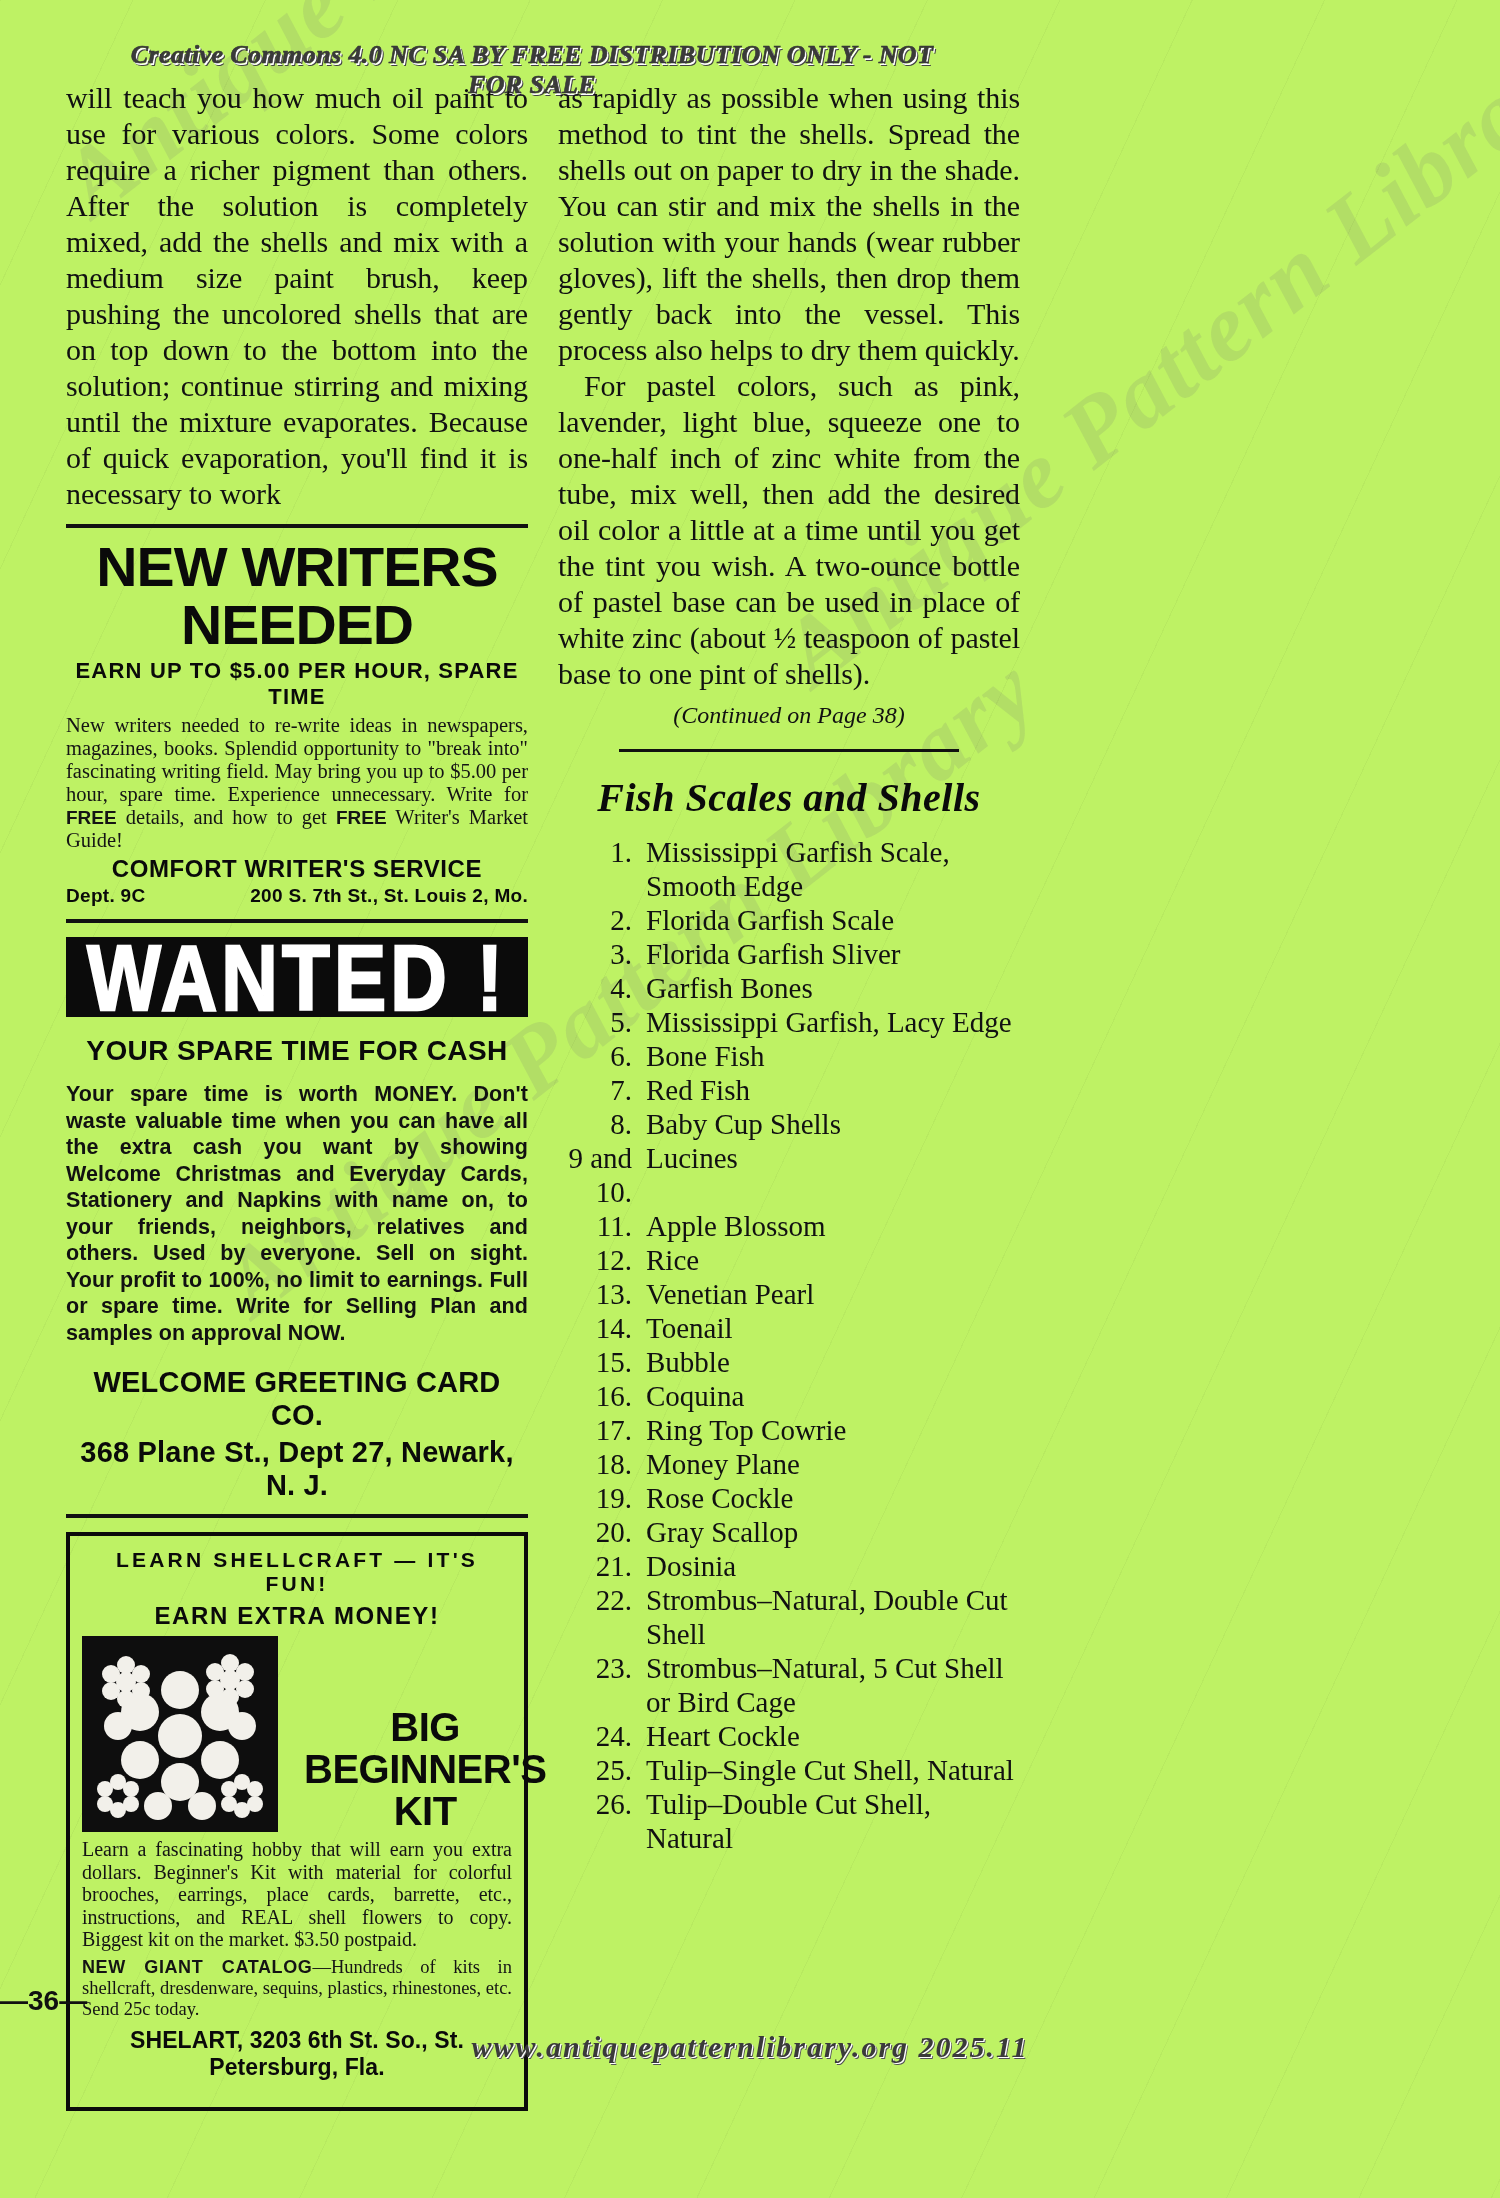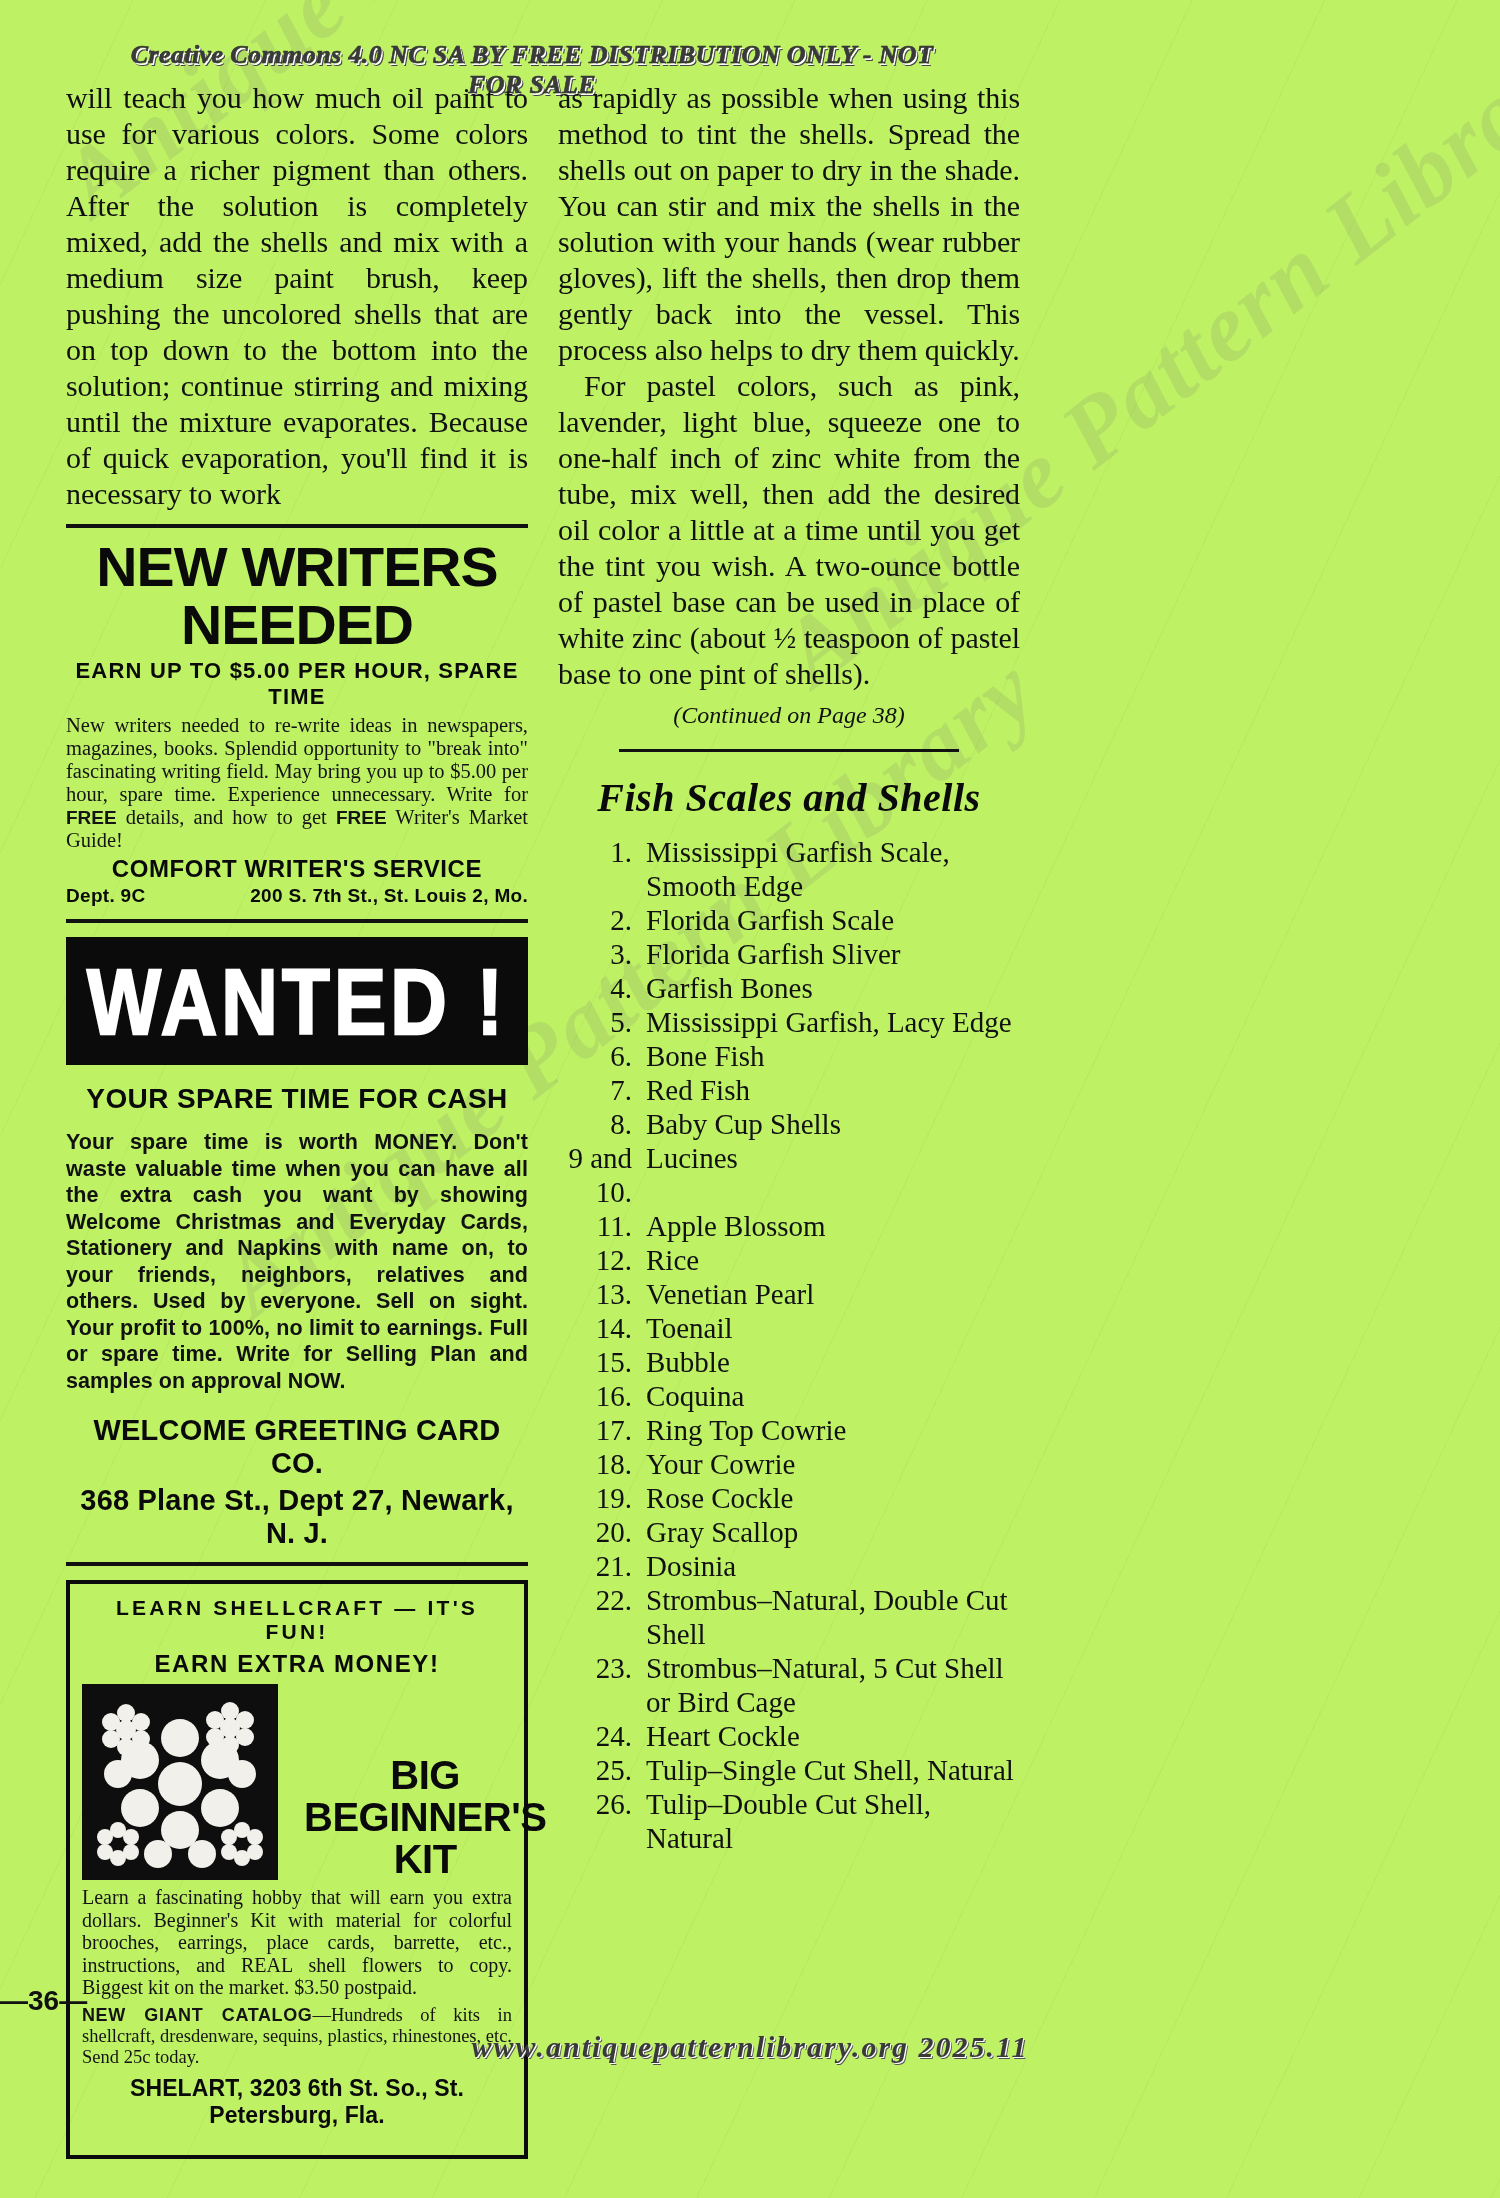--- a/index.html
+++ b/index.html
@@ -44,21 +44,21 @@
     text-align:center;letter-spacing:1.2px;margin-top:4px;color:#0a0a0a;}
   .nw-body{font-family:"Liberation Serif",serif;font-size:20.5px;line-height:23px;
     text-align:justify;margin-top:4px;color:#141414;}
   .nw-body b{font-family:"Liberation Sans",sans-serif;font-weight:700;font-size:19px;}
   .nw-company{font-family:"Liberation Sans",sans-serif;font-weight:700;font-size:24px;
     text-align:center;letter-spacing:.6px;margin-top:3px;color:#0a0a0a;}
   .nw-addr{display:flex;justify-content:space-between;font-family:"Liberation Sans",sans-serif;
     font-weight:700;font-size:19px;letter-spacing:.3px;margin-top:2px;color:#0a0a0a;}
 
   
-  .wanted-box{background:#0b0b0b;margin-top:14px;height:128px;position:relative;overflow:hidden;}
+  .wanted-box{background:#0b0b0b;margin-top:14px;height:80px;position:relative;overflow:hidden;}
   .wanted-text{position:absolute;inset:0;display:flex;align-items:center;justify-content:center;
     font-family:"Liberation Sans",sans-serif;font-weight:700;font-size:76px;color:#fff;
     letter-spacing:4px;transform:scaleY(1.22) scaleX(1.03);
     -webkit-text-stroke:2px #fff;}
   .wanted-sub{font-family:"Liberation Sans",sans-serif;font-weight:700;font-size:28px;
     text-align:center;margin-top:18px;letter-spacing:.4px;color:#0a0a0a;}
   .gw-body{font-family:"Liberation Sans",sans-serif;font-weight:700;font-size:21.5px;
     line-height:26.5px;text-align:justify;margin-top:14px;color:#111;letter-spacing:.1px;}
   .gw-co{font-family:"Liberation Sans",sans-serif;font-weight:700;font-size:29px;
     text-align:center;margin-top:20px;color:#0a0a0a;letter-spacing:.2px;}
@@ -296,21 +296,21 @@
           <div class="shell-item">
             <div class="shell-num">16.</div>
             <div class="shell-name">Coquina</div>
           </div>
           <div class="shell-item">
             <div class="shell-num">17.</div>
             <div class="shell-name">Ring Top Cowrie</div>
           </div>
           <div class="shell-item">
             <div class="shell-num">18.</div>
-            <div class="shell-name">Your Cowrie</div>
+            <div class="shell-name">Money Plane</div>
           </div>
           <div class="shell-item">
             <div class="shell-num">19.</div>
             <div class="shell-name">Rose Cockle</div>
           </div>
           <div class="shell-item">
             <div class="shell-num">20.</div>
             <div class="shell-name">Gray Scallop</div>
           </div>
           <div class="shell-item">

